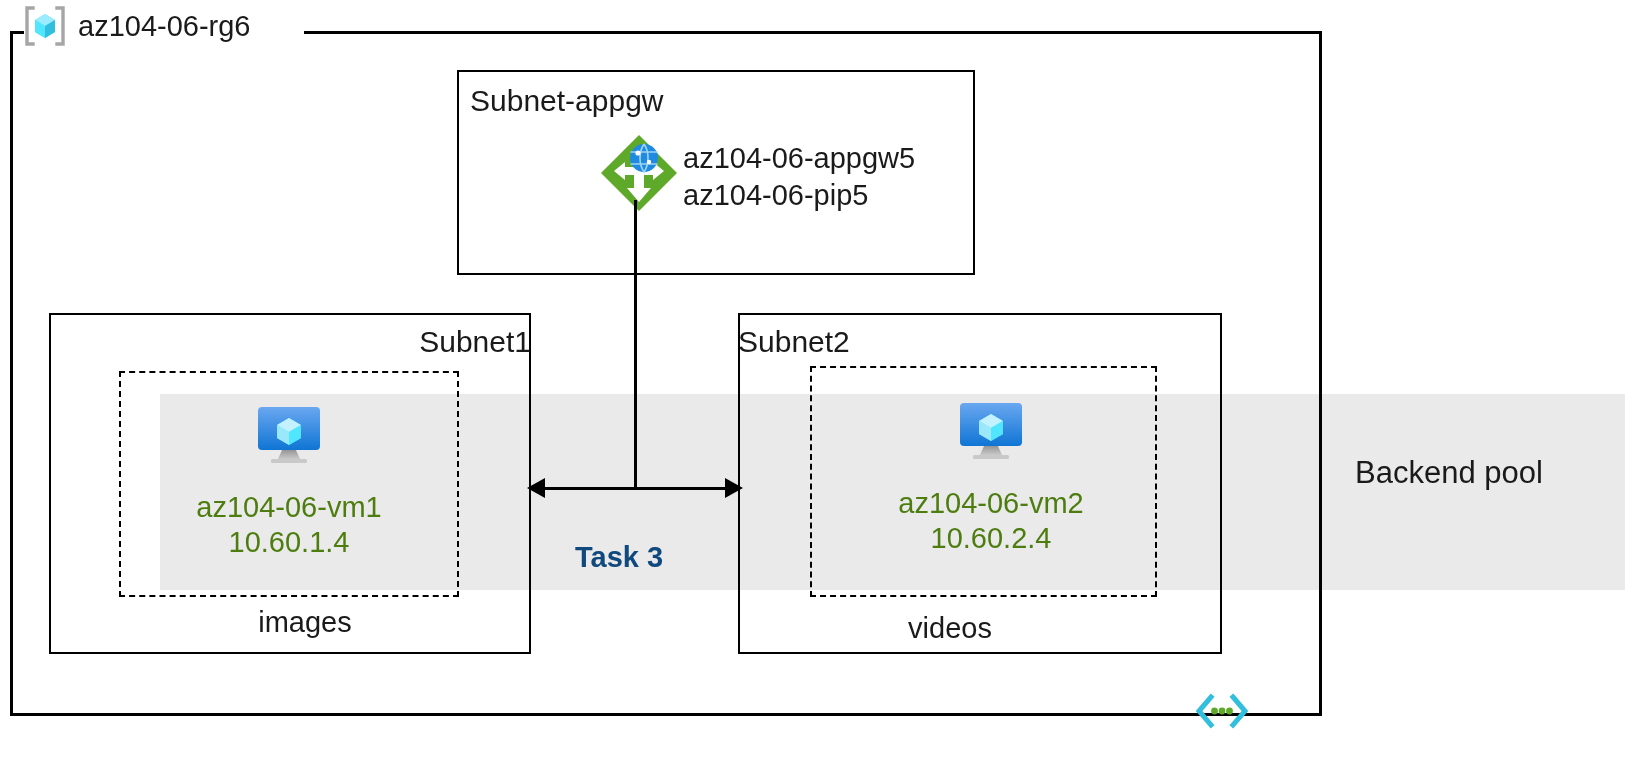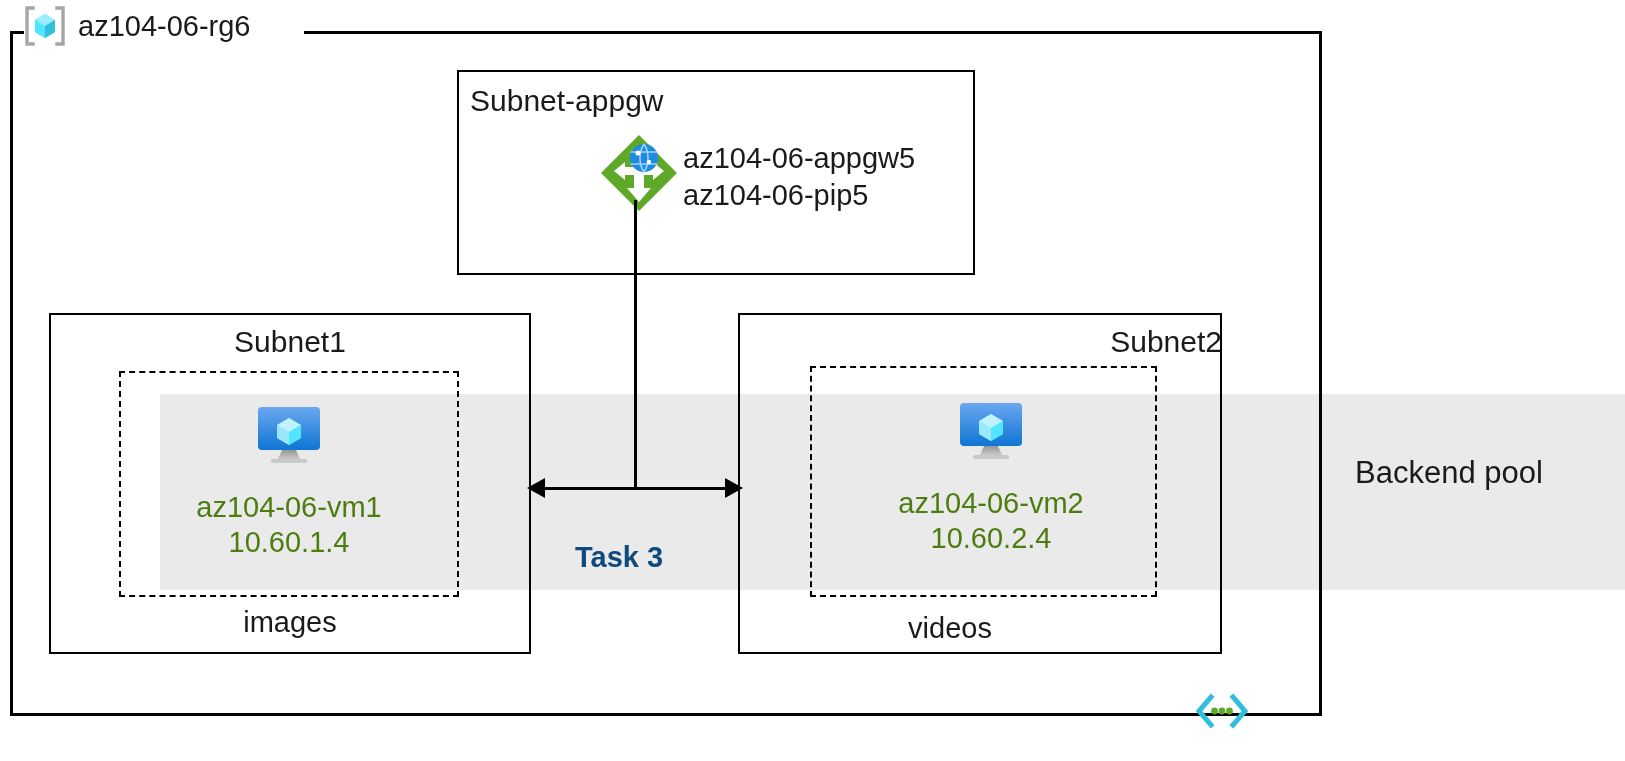--- a/index.html
+++ b/index.html
@@ -94,22 +94,22 @@
   .subnet2     { left:738px; top:313px; width:484px; height:341px; }
 
   .subnet-title{
     position:absolute;
     font-size:30px;
     color:#1a1a1a;
     white-space:nowrap;
     z-index:7;
   }
   .t-appgw { left:470px; top:84px;  text-align:left; }
-  .t-sub1  { left:49px;  top:325px; width:482px; text-align:center; }
-  .t-sub2  { left:738px; top:325px; width:484px; text-align:right; }
+  .t-sub1  { left:49px;  top:325px; width:482px; text-align:right; }
+  .t-sub2  { left:738px; top:325px; width:484px; text-align:left; }
 
   
   .dashed-box{
     position:absolute;
     border:2.5px dashed #000000;
     box-sizing:border-box;
     background:transparent;
     z-index:6;
   }
   .dash1{ left:119px; top:371px; width:340px; height:226px; }
@@ -132,21 +132,21 @@
     white-space:nowrap;
   }
 
   .subnet-footer{
     position:absolute;
     font-size:29px;
     color:#1a1a1a;
     z-index:7;
     white-space:nowrap;
   }
-  .f-sub1{ left:49px;  top:606px; width:482px; text-align:center; }
+  .f-sub1{ left:64px;  top:606px; width:482px; text-align:center; }
   .f-sub2{ left:738px; top:612px; width:424px; text-align:center; }
 
   
   .vm-icon{
     width:72px;height:68px;
     margin:0 auto;
     display:block;
   }
 
   

